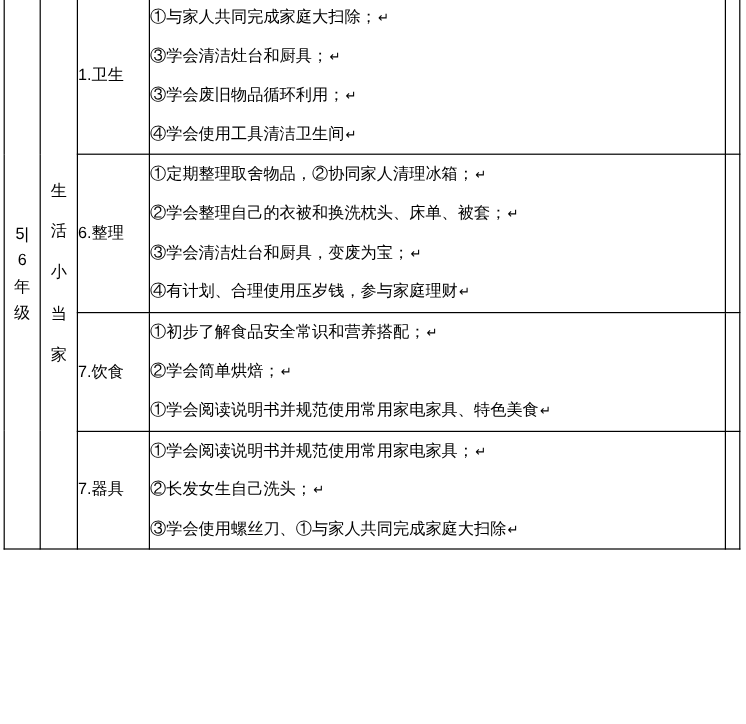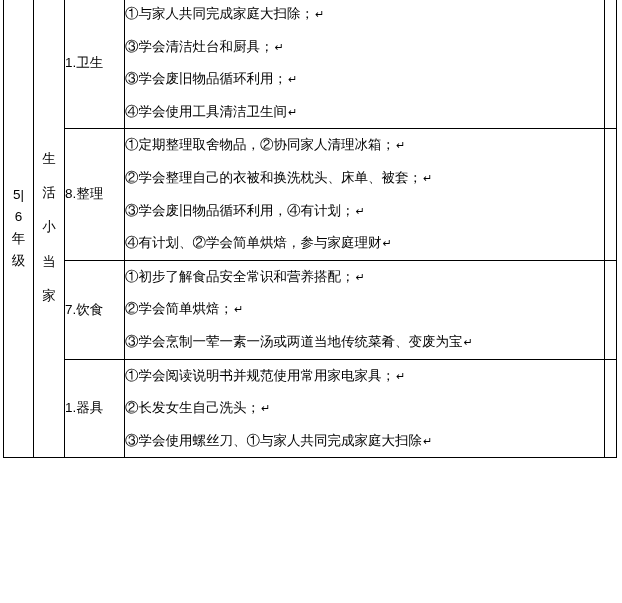--- a/index.html
+++ b/index.html
@@ -122,42 +122,42 @@
         <td class="items-cell">
           <div class="item-line"><span>①与家人共同完成家庭大扫除；</span><span class="pilcrow">↵</span></div>
           <div class="item-line"><span>③学会清洁灶台和厨具；</span><span class="pilcrow">↵</span></div>
           <div class="item-line"><span>③学会废旧物品循环利用；</span><span class="pilcrow">↵</span></div>
           <div class="item-line"><span>④学会使用工具清洁卫生间</span><span class="pilcrow">↵</span></div>
         </td>
         <td class="tail-cell"></td>
       </tr>
 
       <tr>
-        <td class="sub-cell">8.整理</td>
+        <td class="sub-cell">6.整理</td>
         <td class="items-cell">
           <div class="item-line"><span>①定期整理取舍物品，②协同家人清理冰箱；</span><span class="pilcrow">↵</span></div>
           <div class="item-line"><span>②学会整理自己的衣被和换洗枕头、床单、被套；</span><span class="pilcrow">↵</span></div>
-          <div class="item-line"><span>③学会废旧物品循环利用，④有计划；</span><span class="pilcrow">↵</span></div>
-          <div class="item-line"><span>④有计划、②学会简单烘焙，参与家庭理财</span><span class="pilcrow">↵</span></div>
+          <div class="item-line"><span>③学会清洁灶台和厨具，变废为宝；</span><span class="pilcrow">↵</span></div>
+          <div class="item-line"><span>④有计划、合理使用压岁钱，参与家庭理财</span><span class="pilcrow">↵</span></div>
         </td>
         <td class="tail-cell"></td>
       </tr>
 
       <tr>
         <td class="sub-cell">7.饮食</td>
         <td class="items-cell">
           <div class="item-line"><span>①初步了解食品安全常识和营养搭配；</span><span class="pilcrow">↵</span></div>
           <div class="item-line"><span>②学会简单烘焙；</span><span class="pilcrow">↵</span></div>
-          <div class="item-line"><span>③学会烹制一荤一素一汤或两道当地传统菜肴、变废为宝</span><span class="pilcrow">↵</span></div>
+          <div class="item-line"><span>①学会阅读说明书并规范使用常用家电家具、特色美食</span><span class="pilcrow">↵</span></div>
         </td>
         <td class="tail-cell"></td>
       </tr>
 
       <tr>
-        <td class="sub-cell">1.器具</td>
+        <td class="sub-cell">7.器具</td>
         <td class="items-cell">
           <div class="item-line"><span>①学会阅读说明书并规范使用常用家电家具；</span><span class="pilcrow">↵</span></div>
           <div class="item-line"><span>②长发女生自己洗头；</span><span class="pilcrow">↵</span></div>
           <div class="item-line"><span>③学会使用螺丝刀、①与家人共同完成家庭大扫除</span><span class="pilcrow">↵</span></div>
         </td>
         <td class="tail-cell"></td>
       </tr>
     </tbody>
   </table>
 </div>

